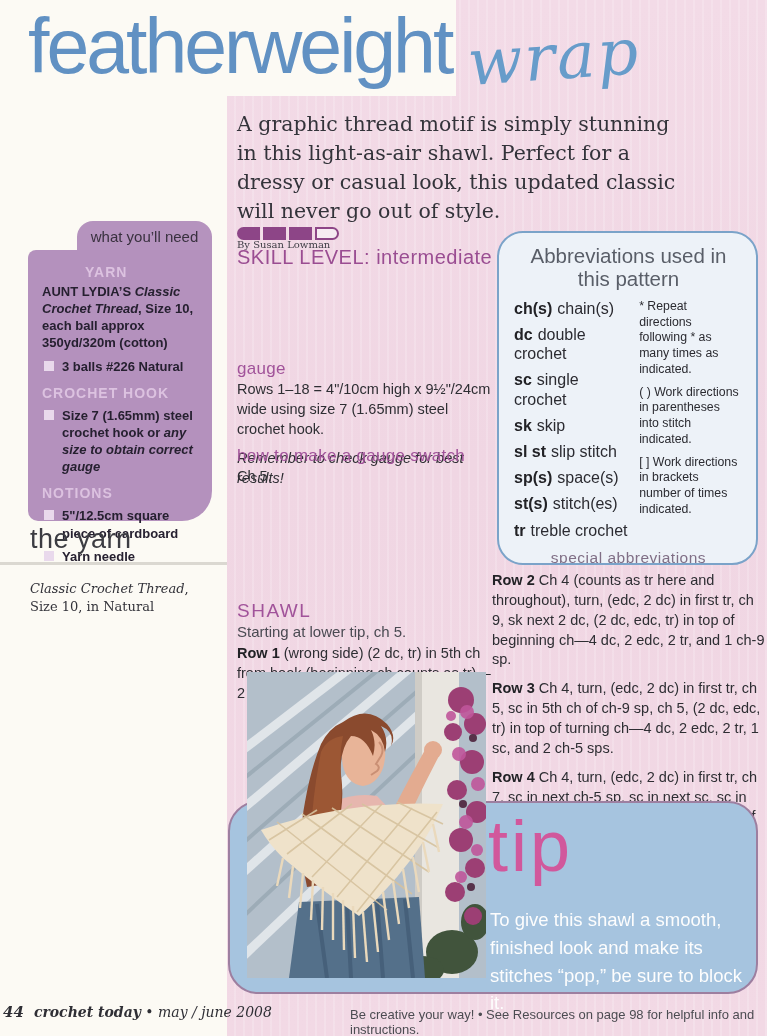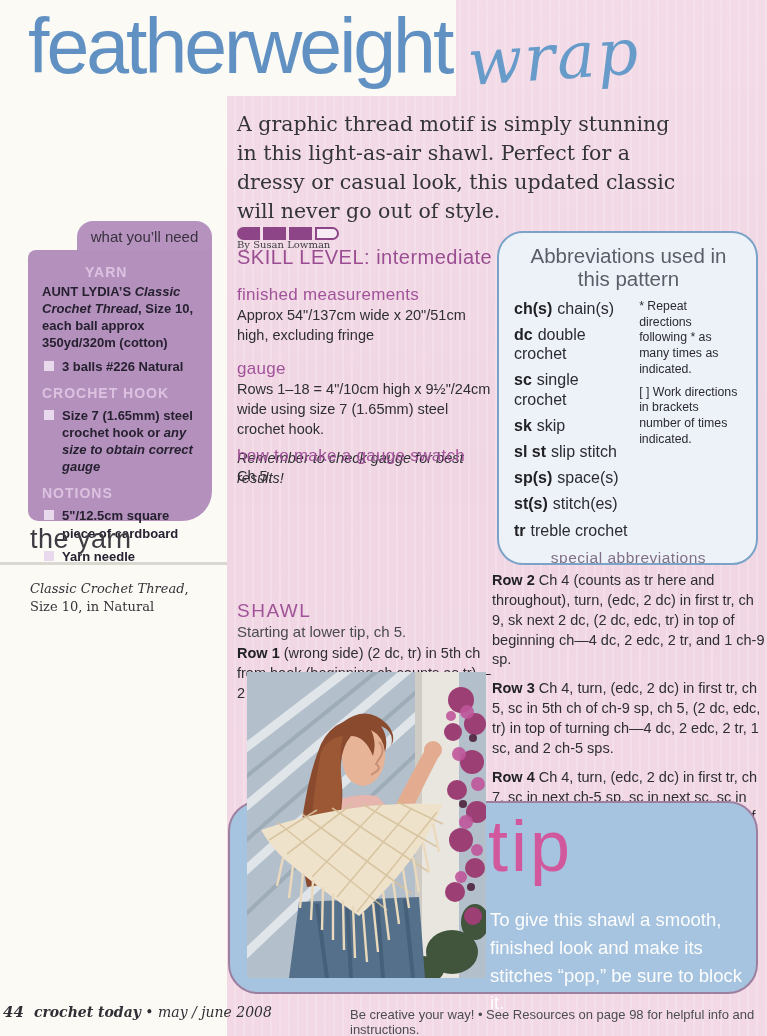--- a/index.html
+++ b/index.html
@@ -134,24 +134,20 @@
       <span>Yarn needle</span>
     </div>
   </div>
 
   <div class="abs yarn-head">the yarn</div>
   <div class="abs yarn-rule"></div>
   <div class="abs yarn-cap">
     <span class="it">Classic Crochet Thread</span><span>, Size 10, in Natural</span>
   </div>
 
-  <div class="abs mid" style="left:237px;top:285px;">
-    <div class="h-purple">finished measurements</div>
-    <div class="body-s">Approx 54"/137cm wide x 20"/51cm high, excluding fringe</div>
-  </div>
 
   <div class="abs mid" style="left:237px;top:359px;">
     <div class="h-purple">gauge</div>
     <div class="body-s">Rows 1–18 = 4"/10cm high x 9½"/24cm wide using size 7 (1.65mm) steel crochet hook.</div>
     <div class="body-s note" style="margin-top:9px;">Remember to check gauge for best results!</div>
   </div>
 
   <div class="abs mid" style="left:237px;top:446px;">
     <div class="h-purple">how to make a gauge swatch</div>
     <div class="body-s">Ch 5.</div>
@@ -173,20 +169,21 @@
         <div class="abbr-item"><b>dc</b><span>double crochet</span></div>
         <div class="abbr-item"><b>sc</b><span>single crochet</span></div>
         <div class="abbr-item"><b>sk</b><span>skip</span></div>
         <div class="abbr-item"><b>sl st</b><span>slip stitch</span></div>
         <div class="abbr-item"><b>sp(s)</b><span>space(s)</span></div>
         <div class="abbr-item"><b>st(s)</b><span>stitch(es)</span></div>
         <div class="abbr-item"><b>tr</b><span>treble crochet</span></div>
       </div>
       <div class="abbr-col-r">
         <div class="abbr-note">* Repeat directions following * as many times as indicated.</div>
+        <div class="abbr-note">( ) Work directions in parentheses into stitch indicated.</div>
         <div class="abbr-note">[ ] Work directions in brackets number of times indicated.</div>
       </div>
     </div>
     <div class="spec-title">special abbreviations</div>
     <div class="spec-text">
       <b>edc (extended double crochet)</b><span> Yarn over, insert hook in indicated st, yarn over and draw up a loop (three loops on hook), yarn over and draw through one loop on hook (two loops on hook), [yarn over and draw through two loops on hook] twice.</span>
     </div>
   </div>
 
   <div class="abs rows">

